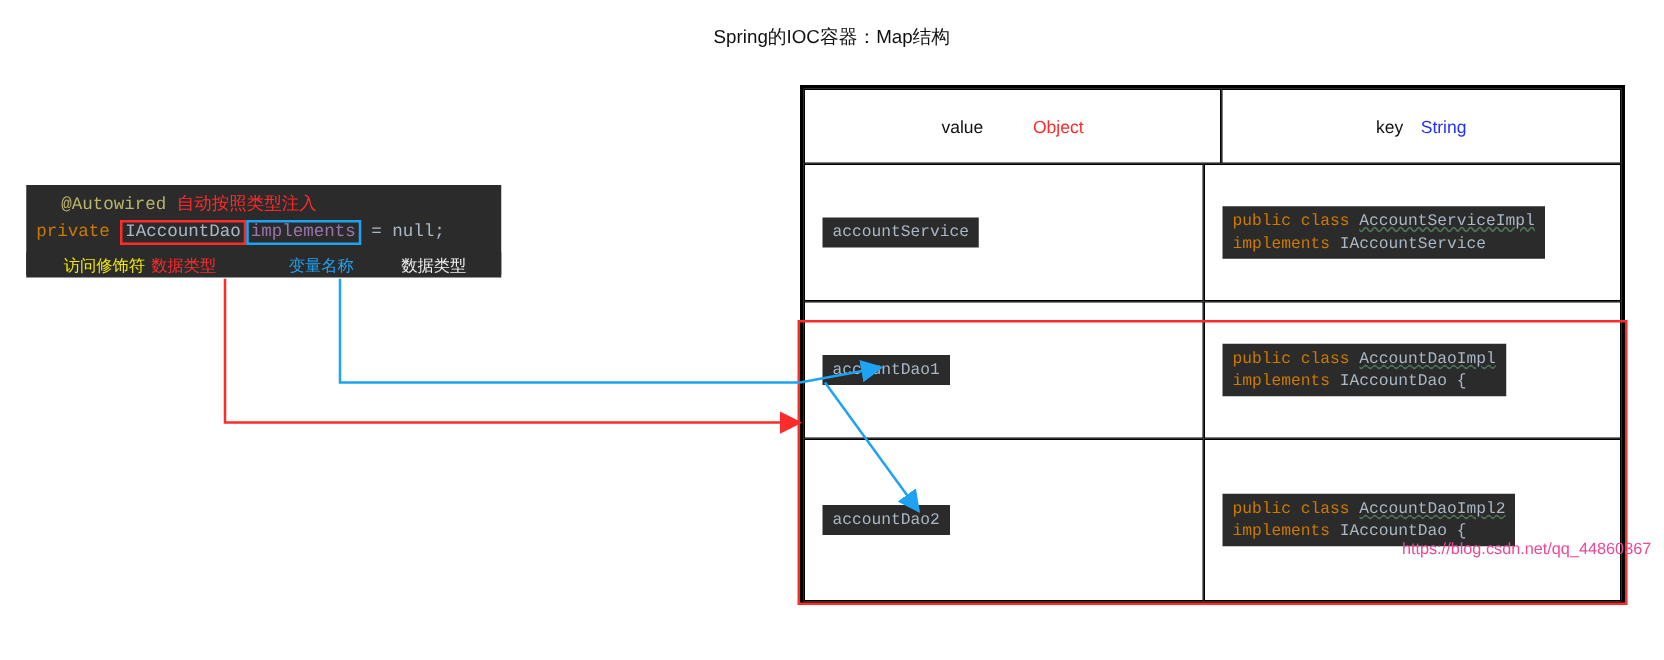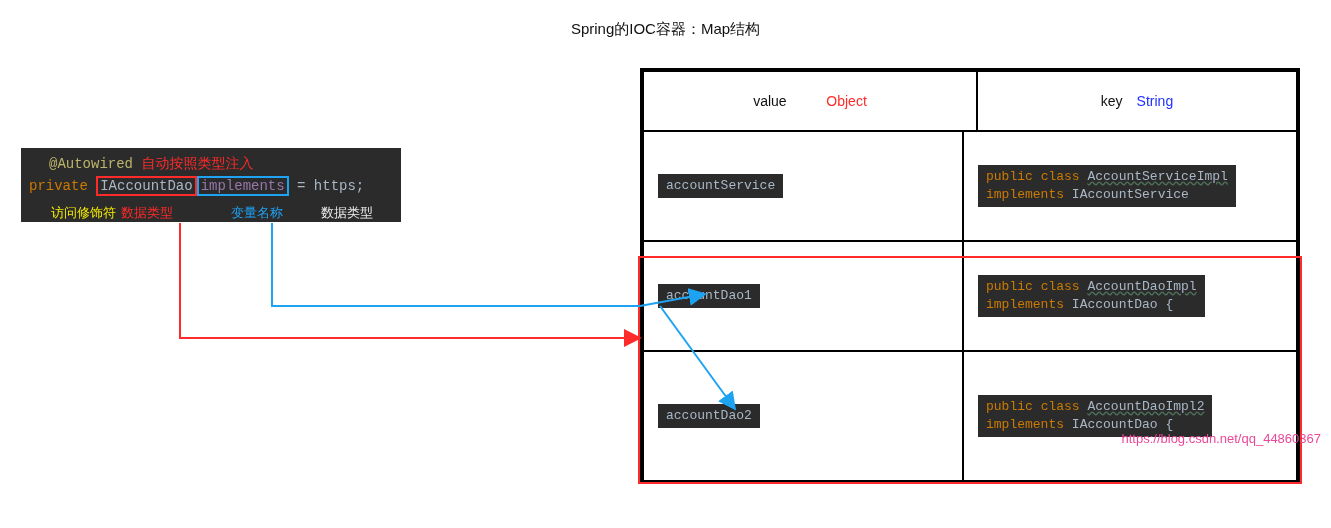--- a/index.html
+++ b/index.html
@@ -136,21 +136,21 @@
 
   <div class="codebox-bg"></div>
   <div class="codebox">
     <div>
       <span class="anno">@Autowired</span>
       <span class="anno-red">自动按照类型注入</span>
     </div>
     <div>
       <span class="kw">private</span>
       <span class="type-box">IAccountDao</span><span class="var-box">implements</span>
-      <span class="eqnull">= https;</span>
+      <span class="eqnull">= null;</span>
     </div>
   </div>
 
   <div class="labels codebox-bg" style="top:202px;height:20px;"></div>
   <div class="labels">
     <span class="lbl-yellow" style="left:0px">访问修饰符</span>
     <span class="lbl-red" style="left:100px">数据类型</span>
     <span class="lbl-blue" style="left:210px">变量名称</span>
     <span class="lbl-white" style="left:300px">数据类型</span>
   </div>

